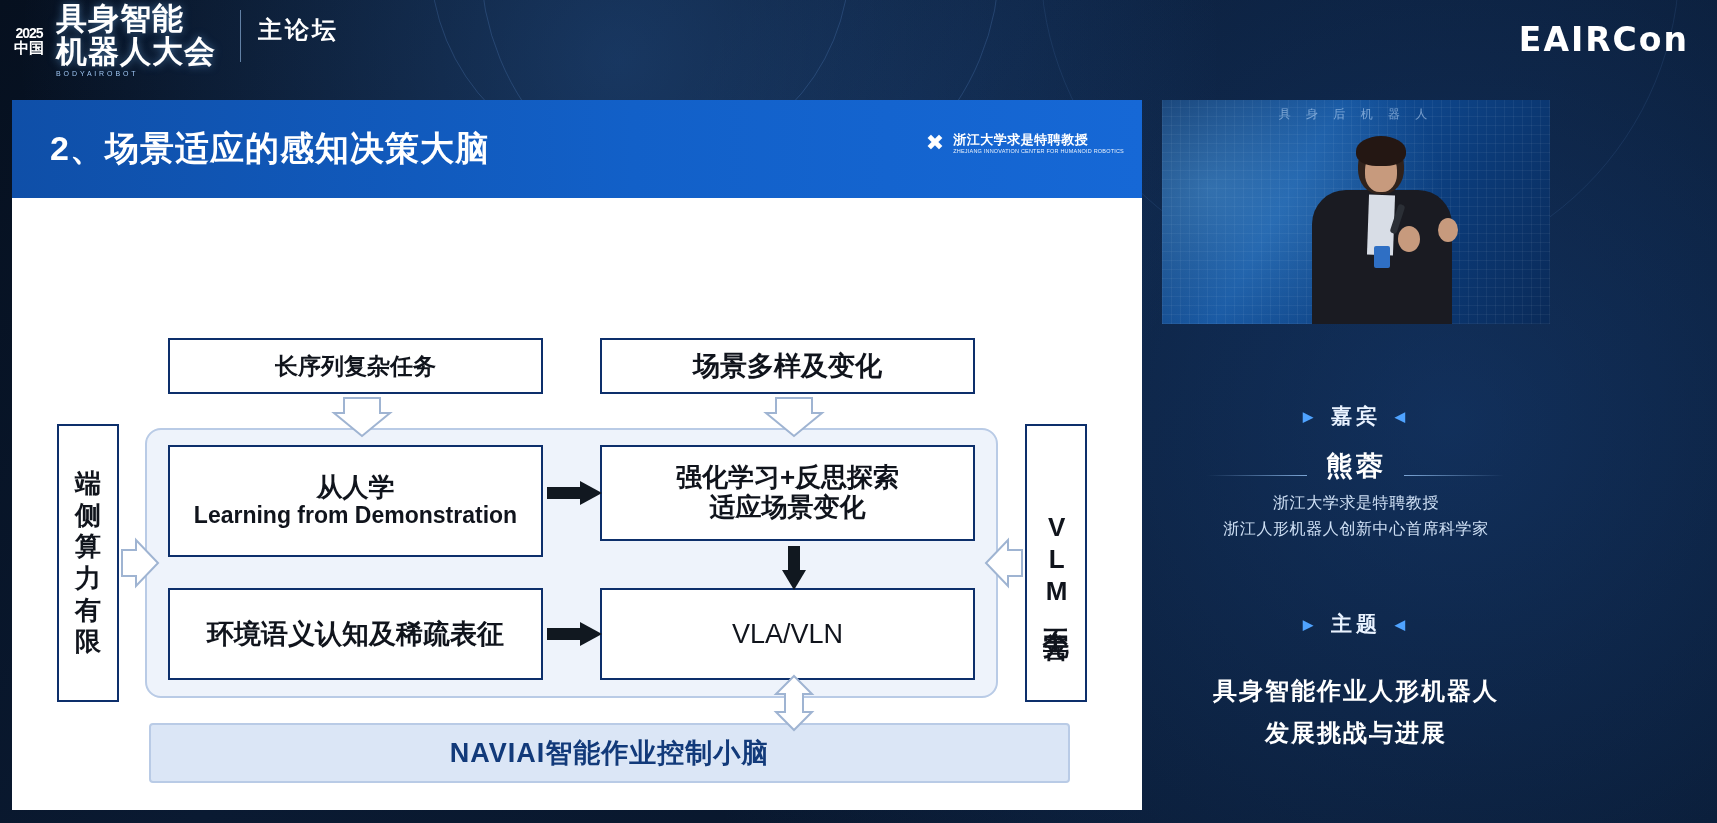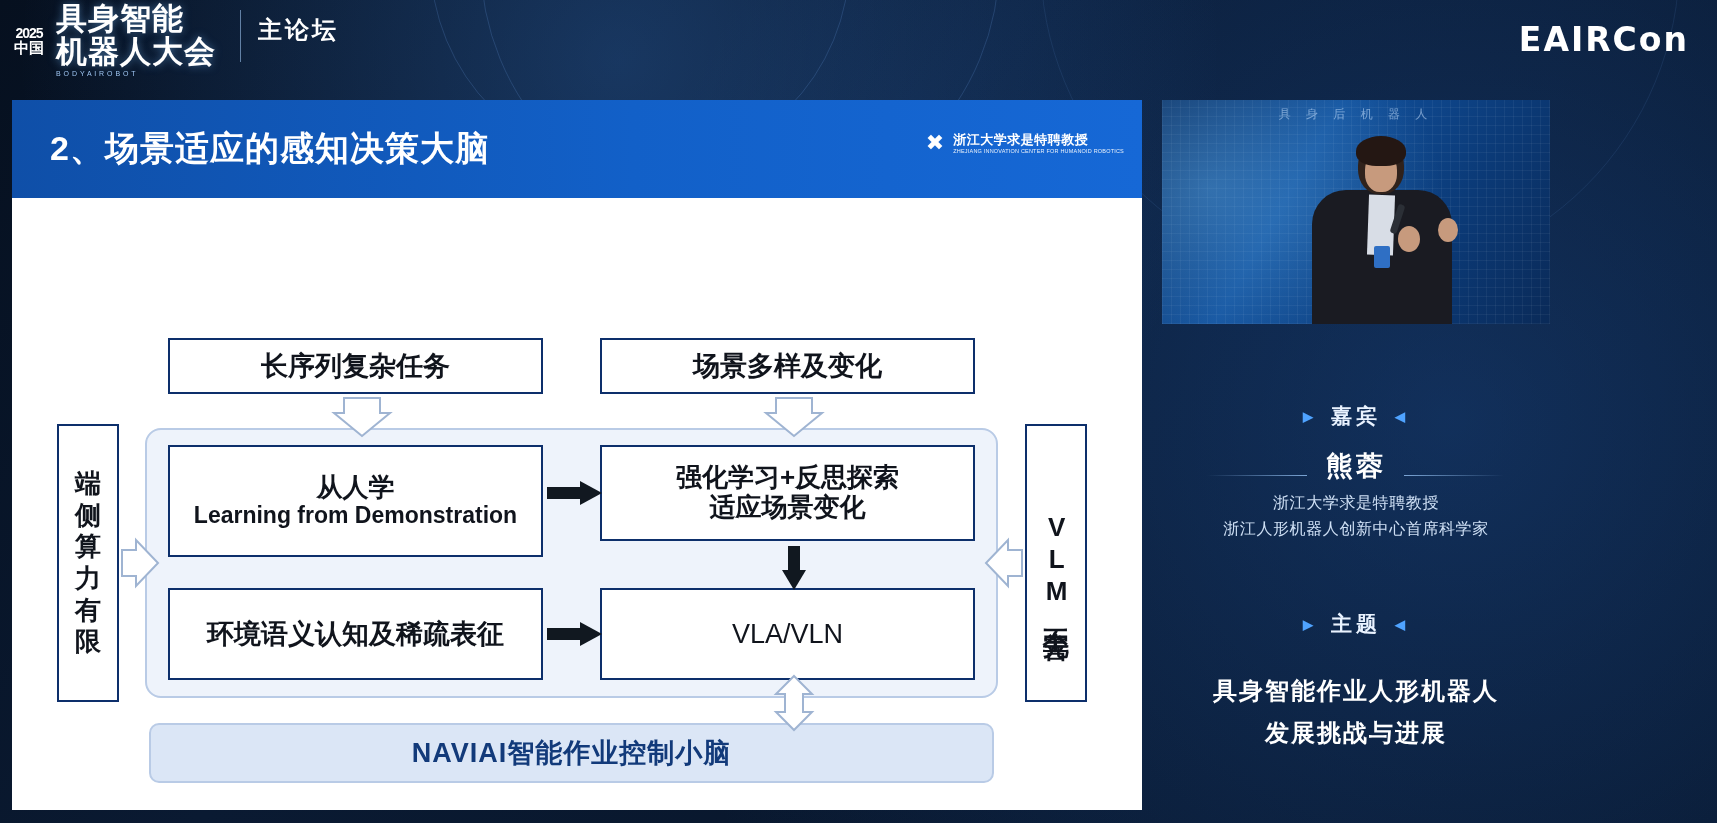--- a/index.html
+++ b/index.html
@@ -96,21 +96,21 @@
     border: 2px solid #0d2f6b;
     background: #fff;
     display: flex; align-items: center; justify-content: center;
     text-align: center;
     color: #10141c;
     font-weight: bold;
   }
   .box .l1 { font-size: 26px; line-height: 1.15; }
   .box .ln-en { font-size: 23px; font-weight: bold; }
 
-  #top-box-1 { left: 156px; top: 140px; width: 375px; height: 56px; font-size: 27px; }
+  #top-box-1 { left: 156px; top: 140px; width: 375px; height: 56px; font-size: 23px; }
   #top-box-2 { left: 588px; top: 140px; width: 375px; height: 56px; font-size: 27px; }
 
   #inner-panel {
     position: absolute; left: 133px; top: 230px; width: 853px; height: 270px;
     background: #eef3fb; border: 2px solid #b9cbe6; border-radius: 16px;
   }
 
   #mid-box-1 { left: 156px; top: 247px; width: 375px; height: 112px; flex-direction: column; }
   #mid-box-2 { left: 588px; top: 247px; width: 375px; height: 96px; flex-direction: column; }
   #mid-box-3 { left: 156px; top: 390px; width: 375px; height: 92px; font-size: 27px; }
@@ -124,22 +124,22 @@
     left: 1013px; top: 226px; width: 62px; height: 278px;
     flex-direction: column; font-size: 26px; line-height: 1.2; padding: 6px 0;
   }
   #right-box .vtxt {
     writing-mode: vertical-rl; text-orientation: upright;
     letter-spacing: 2px;
   }
   #left-box .vchar { display: block; }
 
   #bottom-box {
-    left: 137px; top: 525px; width: 845px; height: 60px;
-    background: #dbe6f6; border: 2px solid #b9cbe6; border-radius: 10px;
+    left: 137px; top: 525px; width: 921px; height: 60px;
+    background: #dbe6f6; border: 2px solid #b9cbe6; border-radius: 4px;
     color: #123a7a; font-size: 27px; letter-spacing: 1px;
   }
 
   
   .arr { position: absolute; pointer-events: none; }
 
   
   #video {
     position: absolute; left: 1162px; top: 100px; width: 388px; height: 224px;
     background: linear-gradient(120deg, #0a2f63 0%, #11509c 35%, #0b3a77 70%, #0a2a58 100%);

